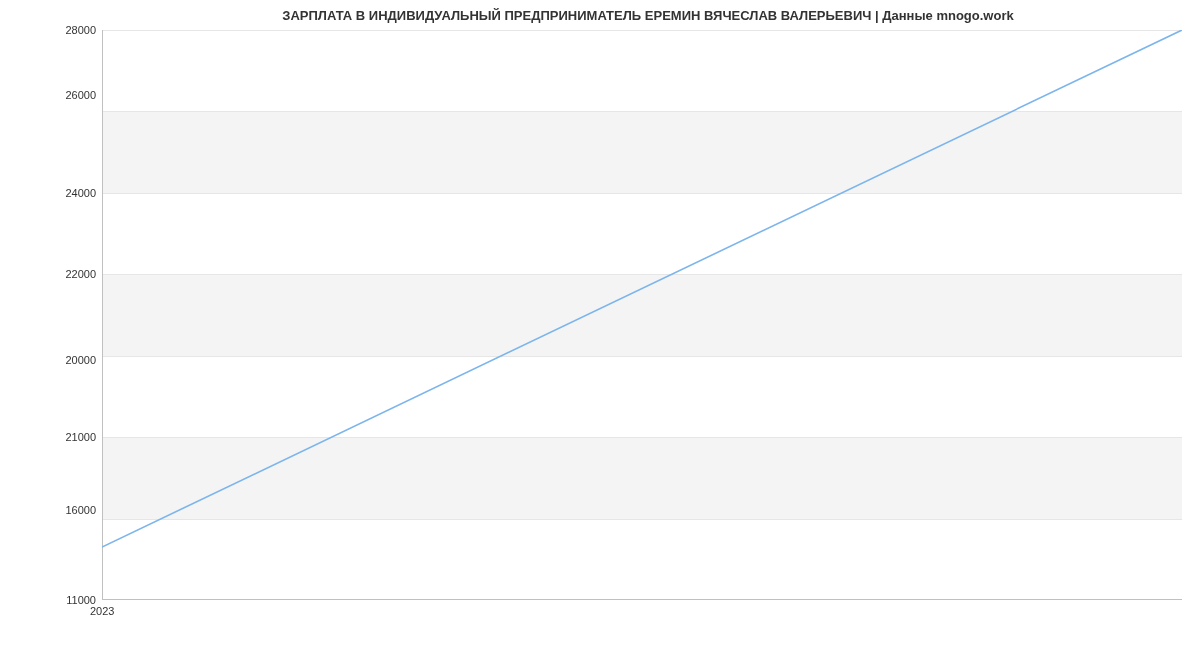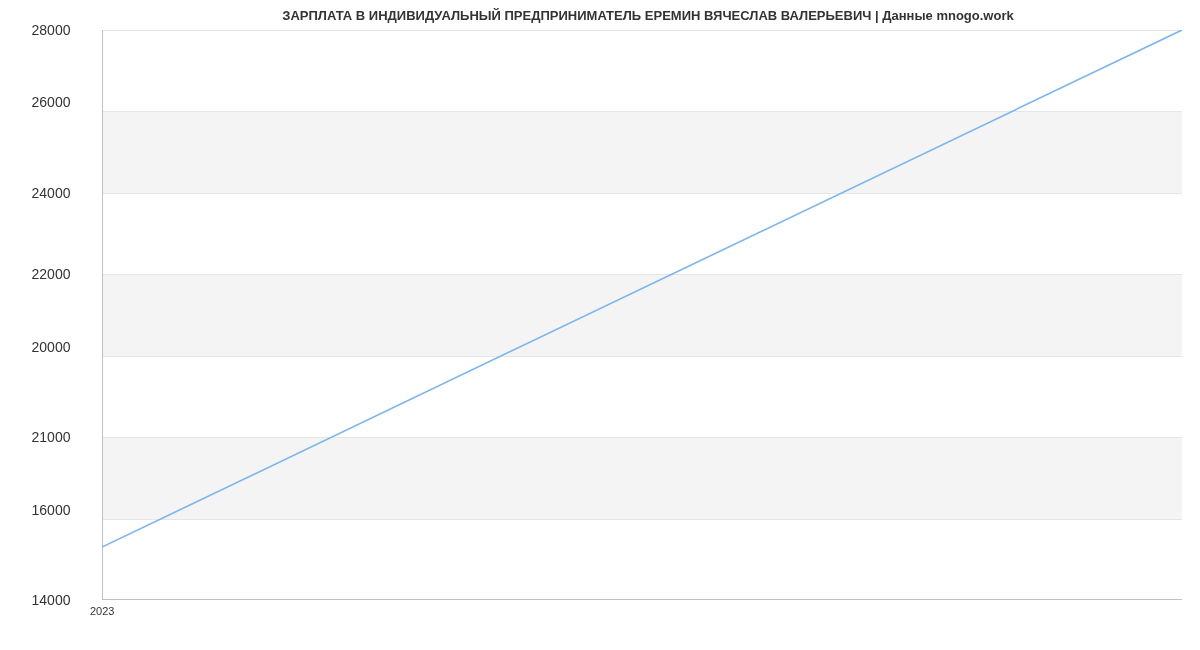--- a/index.html
+++ b/index.html
@@ -69,22 +69,22 @@
     position: absolute;
     left: 0;
     top: 0;
     width: 100%;
     height: 100%;
   }
   .ytick {
     position: absolute;
     right: 1104px;
     width: 90px;
-    text-align: center;
-    font-size: 14px;
+    text-align: right;
+    font-size: 11px;
     color: #333333;
     transform: translateY(-50%);
   }
   .xtick-label {
     position: absolute;
     top: 605px;
     font-size: 11px;
     color: #333333;
   }
 </style>
@@ -107,23 +107,23 @@
       <div class="gridline" style="top: 81.4286px;"></div>
       <div class="gridline" style="top: 0px;"></div>
       <div class="axis-left"></div>
       <div class="axis-bottom"></div>
       <svg class="line-svg" viewBox="0 0 1080 570" preserveAspectRatio="none">
         <polyline points="0,517.0714285714286 1080,0" fill="none" stroke="#7cb5ec" stroke-width="1.6" stroke-linecap="round"></polyline>
       </svg>
     </div>
 </div>
 
-<div class="ytick" style="top:600px">14000</div>
+<div class="ytick" style="top:600px">11000</div>
 <div class="ytick" style="top:510px">16000</div>
 <div class="ytick" style="top:437.14px">21000</div>
-<div class="ytick" style="top:347px">20000</div>
+<div class="ytick" style="top:360px">20000</div>
 <div class="ytick" style="top:274.29px">22000</div>
 <div class="ytick" style="top:192.86px">24000</div>
-<div class="ytick" style="top:102px">26000</div>
+<div class="ytick" style="top:95px">26000</div>
 <div class="ytick" style="top:30px">28000</div>
 
 <div class="xtick-label" style="left:90px">2023</div>
 <div class="xtick-label" style="left:1220px">2024</div>
 
 </body></html>

